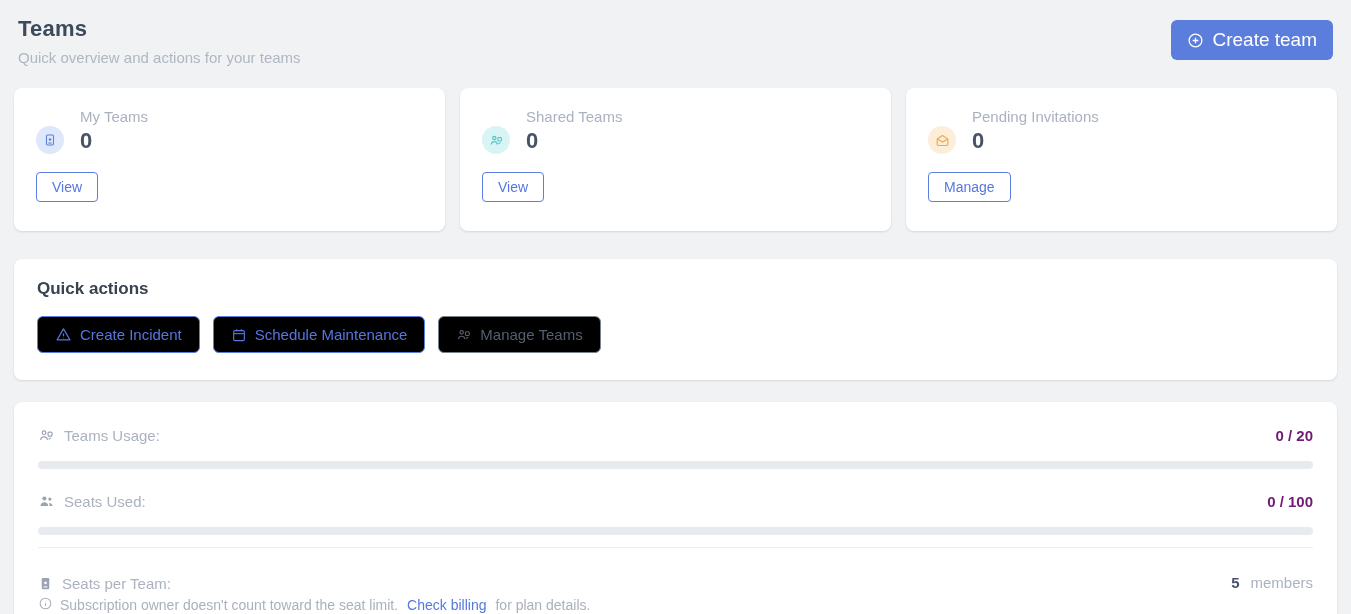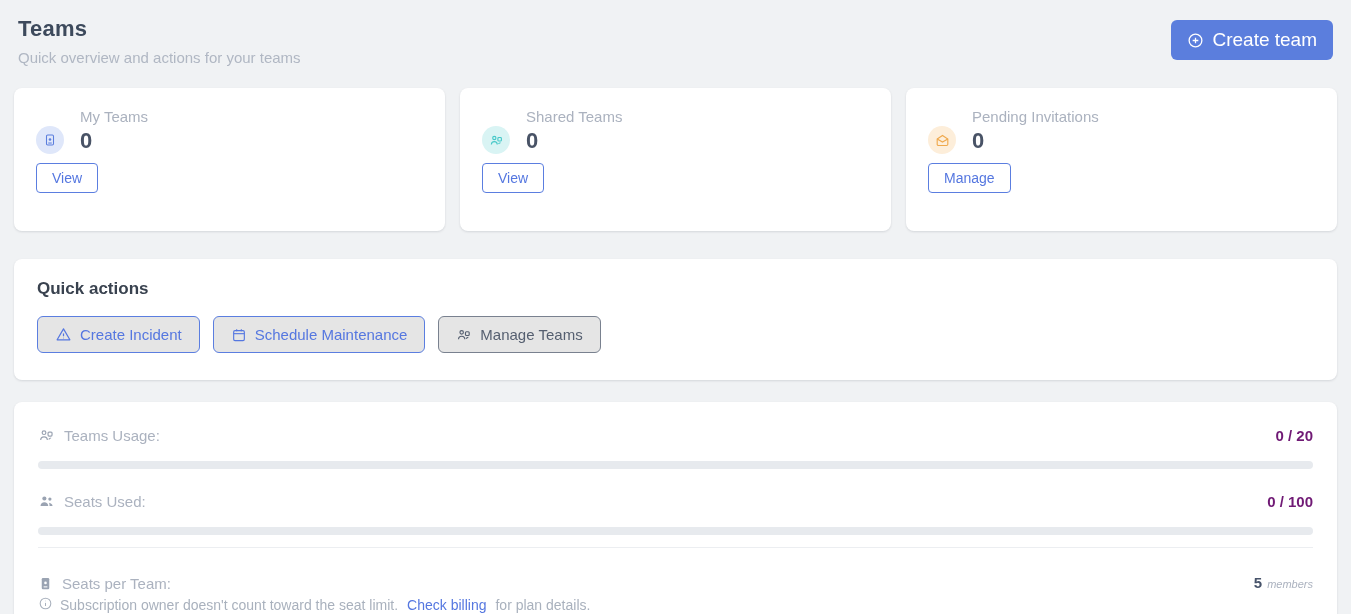--- a/index.html
+++ b/index.html
@@ -37,53 +37,53 @@
   .icon-circle {
     width:28px; height:28px; border-radius:50%;
     display:flex; align-items:center; justify-content:center; flex:0 0 28px;
   }
   .ic-blue   { background:#dfe7fa; color:#5b7edd; }
   .ic-teal   { background:#d9f4f4; color:#46c8c8; }
   .ic-orange { background:#fdeeda; color:#efa94d; }
   .stat-label { font-size:15px; color:#abb2bf; }
   .stat-value { font-size:22px; font-weight:700; color:#495366; margin-top:3px; }
   .btn-outline {
-    margin-top:9px;
+    margin-top:18px;
     background:#fff; border:1px solid #5b7ee0; color:#5577e0;
     border-radius:4px; padding:6px 15px; font-size:14px; font-family:inherit; cursor:pointer;
   }
 
   
   .quick-card { margin-top:28px; padding:20px 34px 27px 23px; }
   .section-title { font-size:17px; font-weight:700; color:#39424f; }
   .qa-row { display:flex; gap:13px; margin-top:17px; }
   .qa-btn {
     display:flex; align-items:center; gap:8px;
-    background:#e5e5e5; border-radius:6px; padding:9px 17px;
+    background:#000000; border-radius:6px; padding:9px 17px;
     font-size:15px; font-family:inherit; cursor:pointer;
   }
   .qa-blue { border:1px solid #5b7ee0; color:#5577e0; }
   .qa-gray { border:1px solid #79818f; color:#555f70; }
   .qa-btn svg { display:block; }
 
   
   .usage-card { margin-top:22px; padding:13px 24px 23px 24px; }
   .usage-row { display:flex; justify-content:space-between; align-items:center; height:40px; }
   .usage-label { display:flex; align-items:center; gap:9px; font-size:15px; color:#abb2bf; }
   .usage-label svg { display:block; color:#9aa3b2; }
   .usage-value { font-size:15px; font-weight:700; color:#701a75; }
   .progress-track {
     height:8px; border-radius:4px; background:#e7eaee;
     margin:6px 0 12px 0; overflow:hidden;
   }
   .progress-fill { height:100%; width:0%; background:#5b7edd; border-radius:4px; }
   .usage-divider { border:none; border-top:1px solid #eceef1; margin:10px 0 6px 0; }
   .seats-row { display:flex; justify-content:space-between; align-items:flex-end; height:38px; }
   .seats-value-num { font-size:15px; font-weight:700; color:#47536a; }
-  .seats-value-unit { font-size:11px; color:#abb2bf; margin-left:5px;font-style:italic; }
+  .seats-value-unit { font-size:15px; color:#abb2bf; margin-left:11px; }
   .note-row { display:flex; align-items:center; gap:7px; font-size:14px; color:#a9b1bd; margin-top:4px; }
   .note-link { color:#5577e0; text-decoration:none; margin:0 2px; cursor:pointer; }
   .note-row svg { flex:0 0 auto; color:#a9b1bd; }
 </style>
 </head>
 <body>
 
 <div class="page">
 
   <div class="header">

